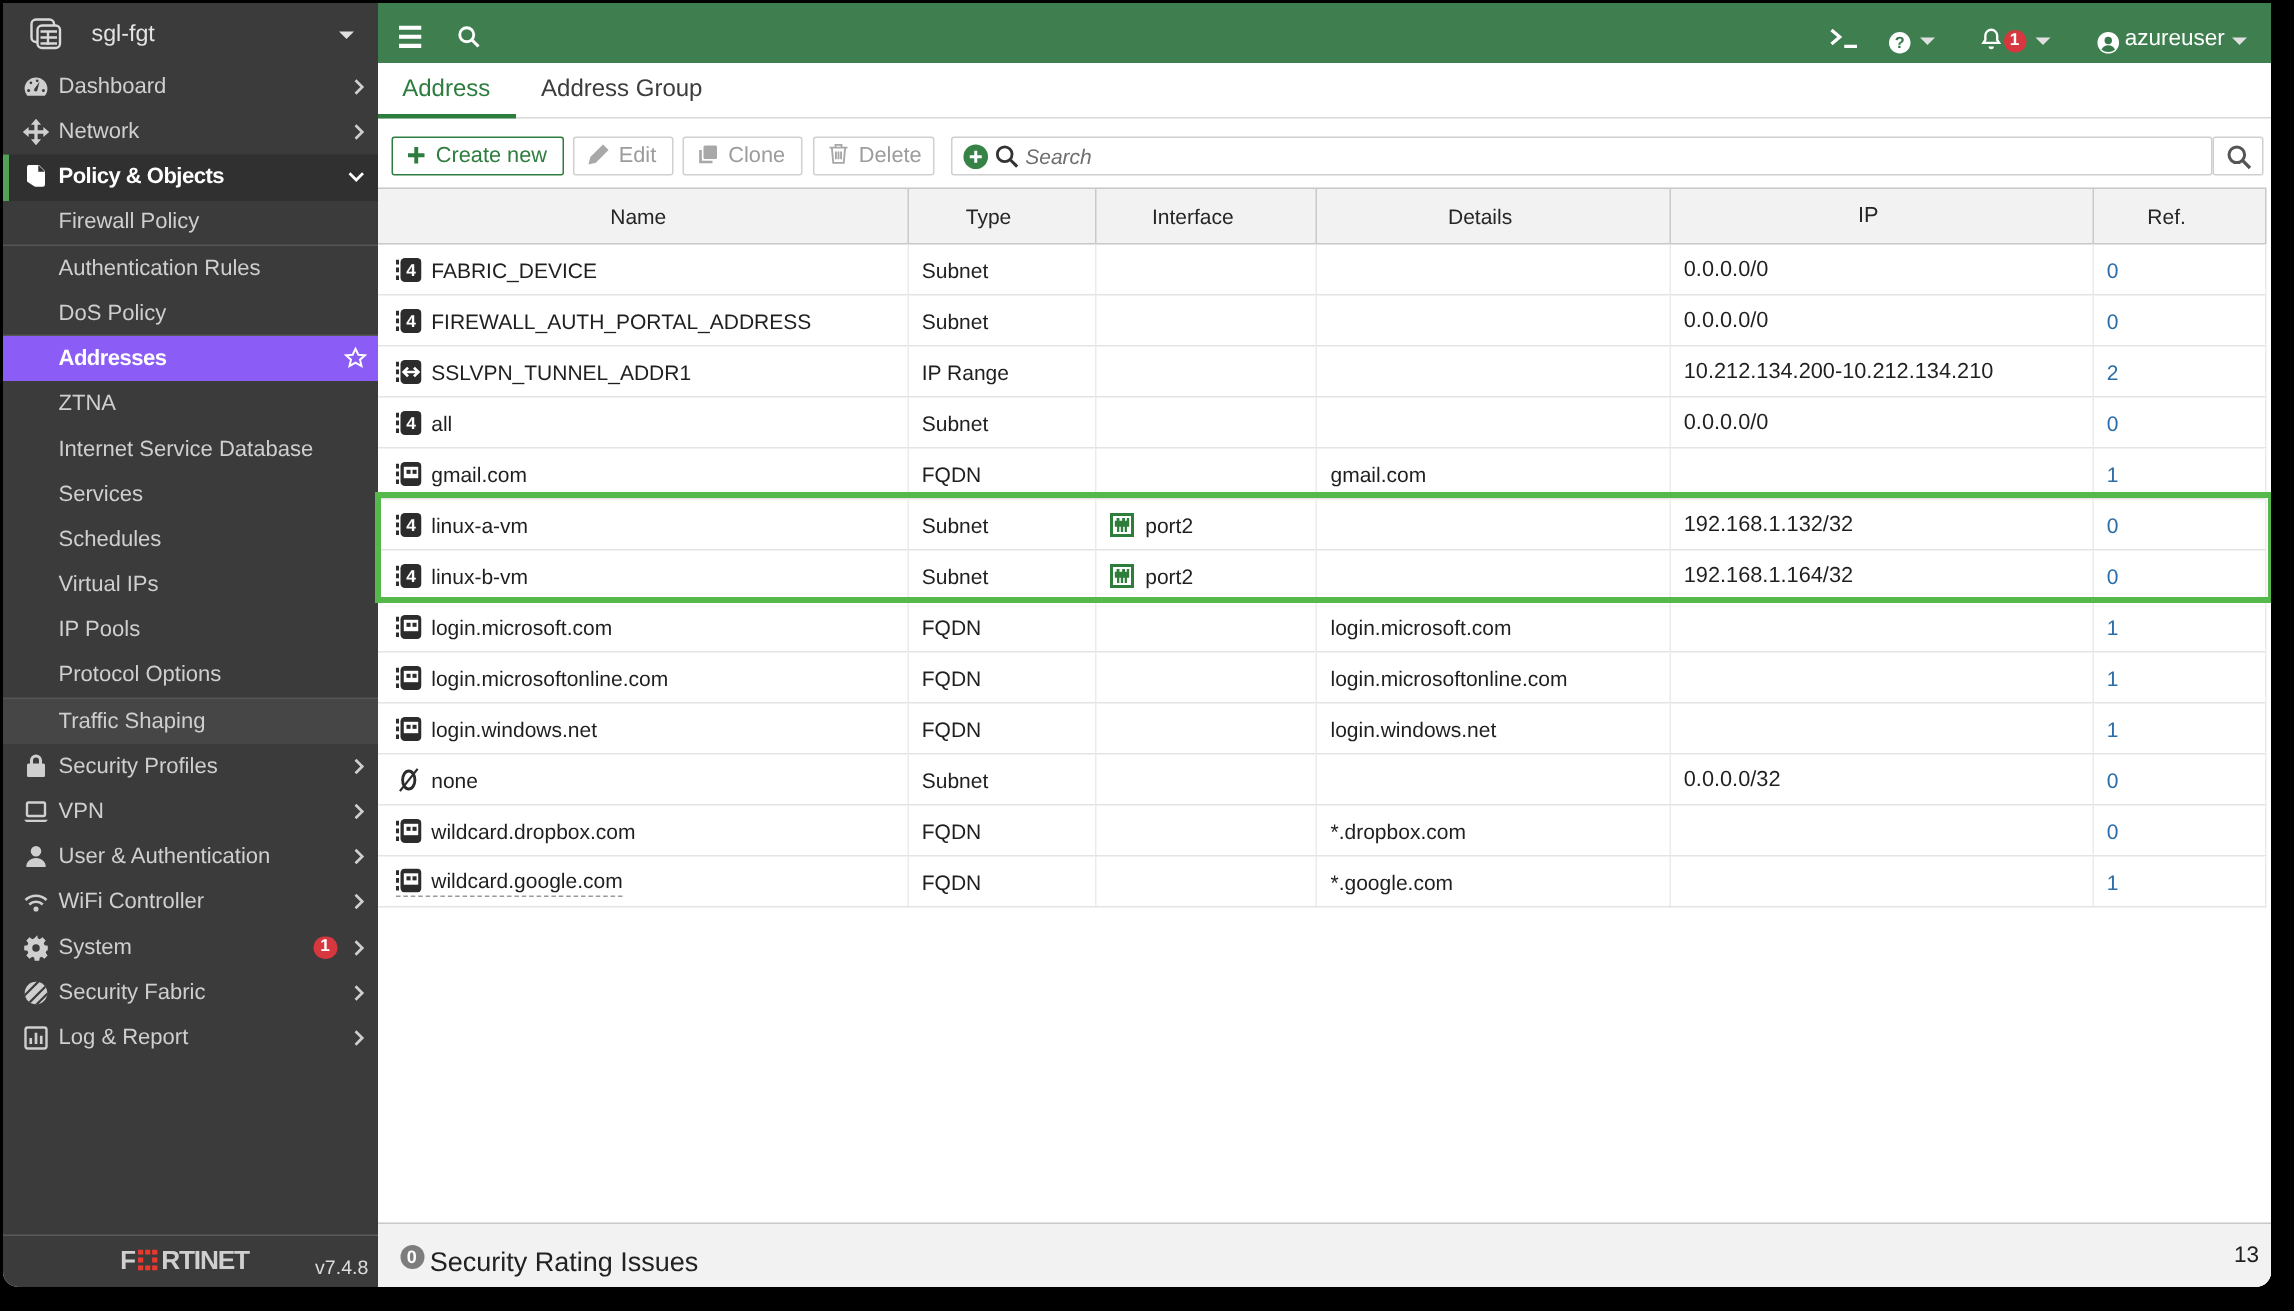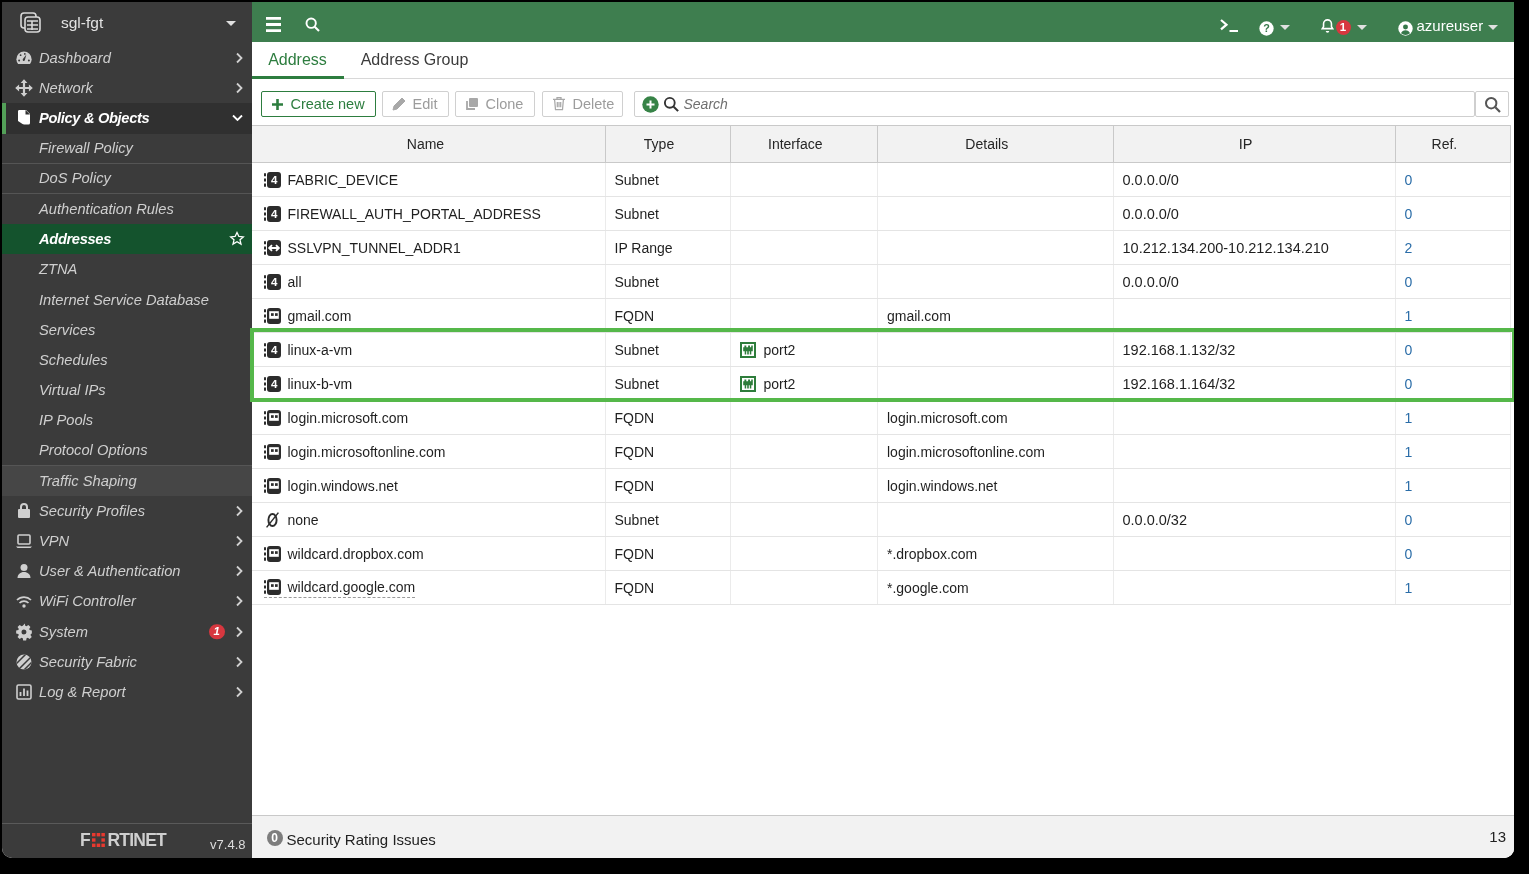--- a/index.html
+++ b/index.html
@@ -5,29 +5,29 @@
 * { margin:0; padding:0; box-sizing:border-box; }
 html,body { width:1529px; height:874px; background:#000; font-family:"Liberation Sans",sans-serif; overflow:hidden; }
 #win { position:absolute; left:2px; top:2px; width:1512px; height:856px; background:#fff; border-radius:0 0 10px 10px; overflow:hidden; }
 
 
 #sidebar { position:absolute; left:0; top:0; width:249.5px; height:100%; background:#3b3b3b; z-index:5; }
 #logo-row { position:absolute; left:0; top:0; width:100%; height:41px; }
 #logo-row .lname { position:absolute; left:43px; top:12px; color:#e3e3e3; font-size:15.5px;margin-left:16px; }
 #logo-row .caret { position:absolute; right:16px; top:19px; }
 .caret { width:0; height:0; border-left:5px solid transparent; border-right:5px solid transparent; border-top:5px solid #e0e0e0; }
-#menu { position:absolute; left:0; top:41px; width:100%;font-style:italic; }
+#menu { position:absolute; left:0; top:41px; width:100%; }
 .mi { position:relative; width:100%; height:30.2px; color:#cfcfcf; font-size:14.7px; }
 .mi .txt { position:absolute; left:37px; top:50%; transform:translateY(-50%); white-space:nowrap; }
 .mi .ico { position:absolute; left:13px; top:50%; transform:translateY(-50%); width:18px; height:18px; }
 .mi .chev { position:absolute; right:9px; top:50%; transform:translateY(-50%); }
 .mi.head { background:#303030; color:#fff; font-weight:bold; letter-spacing:-0.35px; border-left:4px solid #53a058; }
 .mi.head .txt { left:33px; }
 .mi.head .ico { left:9px; }
-.mi.sel { background:#14532d; color:#fff; font-weight:bold; letter-spacing:-0.35px; }
+.mi.sel { background:#8b5cf6; color:#fff; font-weight:bold; letter-spacing:-0.35px; }
 .mi.hov { background:#464646; }
 .mi.div-b { border-bottom:1px solid #555; }
 #side-foot { position:absolute; left:0; bottom:0; width:100%; height:35px; border-top:1px solid #5a5a5a; }
 #vver { position:absolute; right:6px; bottom:6px; color:#ddd; font-size:13px; }
 .nbadge { position:absolute; right:27px; top:50%; transform:translateY(-50%); width:15.5px; height:15.5px; border-radius:50%; background:#d7373f; color:#fff; font-size:11.5px; font-weight:bold; text-align:center; line-height:15.5px; }
 
 
 #main { position:absolute; left:249.5px; top:0; right:0; height:100%; background:#fff; }
 #topbar { position:absolute; left:0; top:0; width:100%; height:40px; background:#3e7e4f; }
 #tabbar { position:absolute; left:0; top:40px; width:100%; height:36.5px; background:#fff; border-bottom:1px solid #d8d8d8; }
@@ -54,21 +54,21 @@
 .c.w4 { width:235.5px; }
 .c.w5 { width:282px; font-size:14.5px; }
 .c.w6 { width:115.8px; }
 .r .c.ref { color:#2b6da8; }
 .bic { position:relative; width:17px; height:16px; margin-right:7px; flex:none; }
 #glow { position:absolute; left:-1.5px; top:326px; width:1266px; height:74px; border:4.5px solid #55b84a; z-index:6; }
 
 
 #foot { position:absolute; left:249.5px; right:0; bottom:0; height:43px; background:#f2f2f2; border-top:1px solid #c9c9c9; }
 #foot .badge { position:absolute; left:15px; top:14px; width:16px; height:16px; border-radius:50%; background:#7d7d7d; color:#fff; font-size:12px; font-weight:bold; text-align:center; line-height:16px; }
-#foot .ftxt { position:absolute; left:35px; top:15px; font-size:15px; color:#222; }
+#foot .ftxt { position:absolute; left:35px; top:15px; font-size:18px; color:#222; }
 #foot .fnum { position:absolute; right:8px; top:12px; font-size:15px; color:#222; }
 
 
 .rbadge { position:absolute; left:1084px; top:18px; width:15px; height:15px; border-radius:50%; background:#d7373f; color:#fff; font-size:11.5px; font-weight:bold; text-align:center; line-height:15px; }
 .bic { width:17px; height:16px; margin-right:7px; flex:none; }
 .noneico { width:17px; height:16px; margin-right:7px; flex:none; }
 .dotu { display:flex; align-items:center; border-bottom:1px dashed #9a9a9a; height:21px; }
 .pico { width:16px; height:16px; margin-right:8px; flex:none; }
 </style>
 </head>
@@ -363,25 +363,25 @@
             <path fill="#303030" d="M3 12l6 4H3z"></path>
           </svg>
           <span class="txt">Policy &amp; Objects</span>
           <svg class="chev" width="11" height="7" viewBox="0 0 11 7">
             <path d="M1 1l4.5 4.5L10 1" stroke="#fff" stroke-width="1.8" fill="none"></path>
           </svg>
         </div>
       <div class="mi sub div-b">
           <span class="txt">Firewall Policy</span>
         </div>
+      <div class="mi sub">
+          <span class="txt">Authentication Rules</span>
+        </div>
       <div class="mi sub div-b">
           <span class="txt">DoS Policy</span>
-        </div>
-      <div class="mi sub">
-          <span class="txt">Authentication Rules</span>
         </div>
       <div class="mi sel">
           <span class="txt">Addresses</span>
           <svg class="chev" width="16" height="16" viewBox="0 0 16 16" style="right:7px">
             <path d="M8 1.5l1.9 4 4.4.4-3.3 2.9 1 4.3L8 10.8 4 13.1l1-4.3-3.3-2.9 4.4-.4z" fill="none" stroke="#fff" stroke-width="1.3"></path>
           </svg>
         </div>
       <div class="mi sub">
           <span class="txt">ZTNA</span>
         </div>

